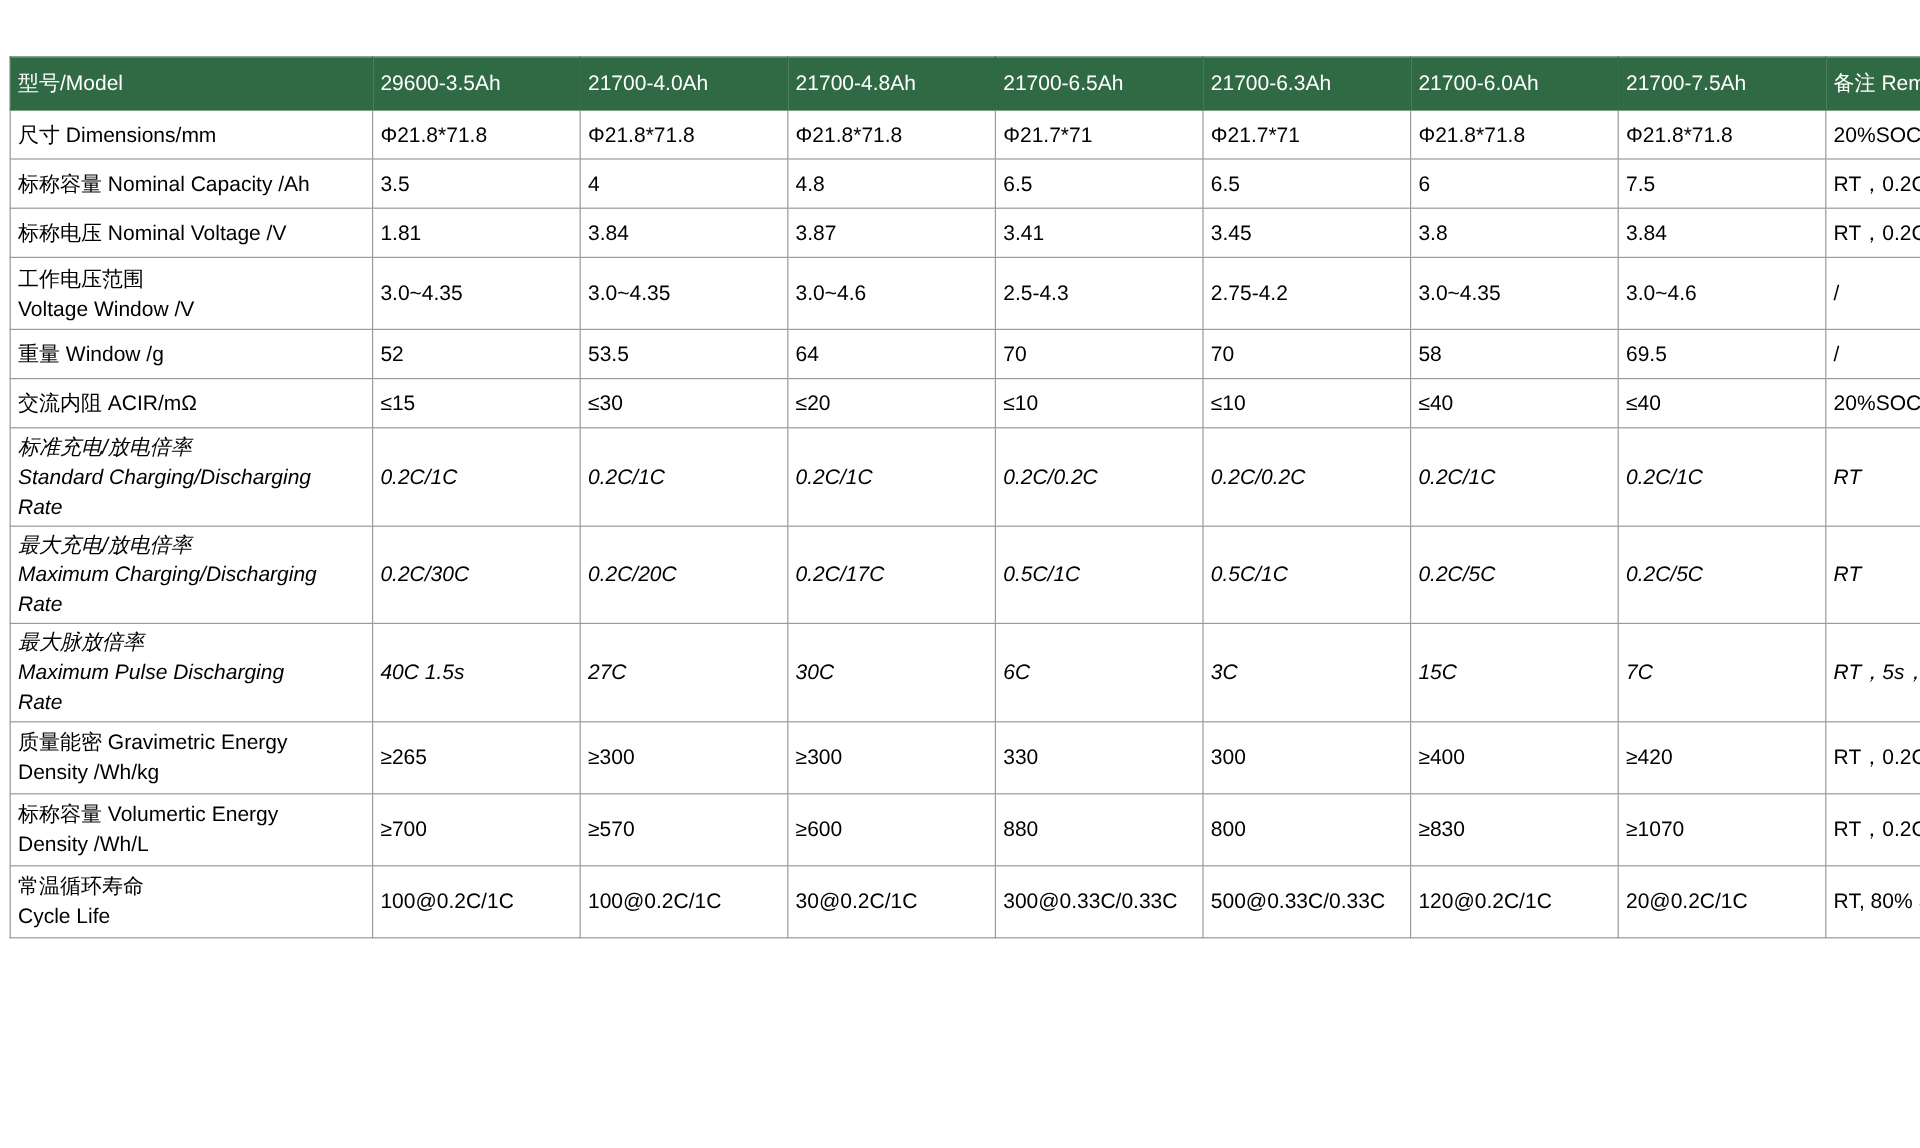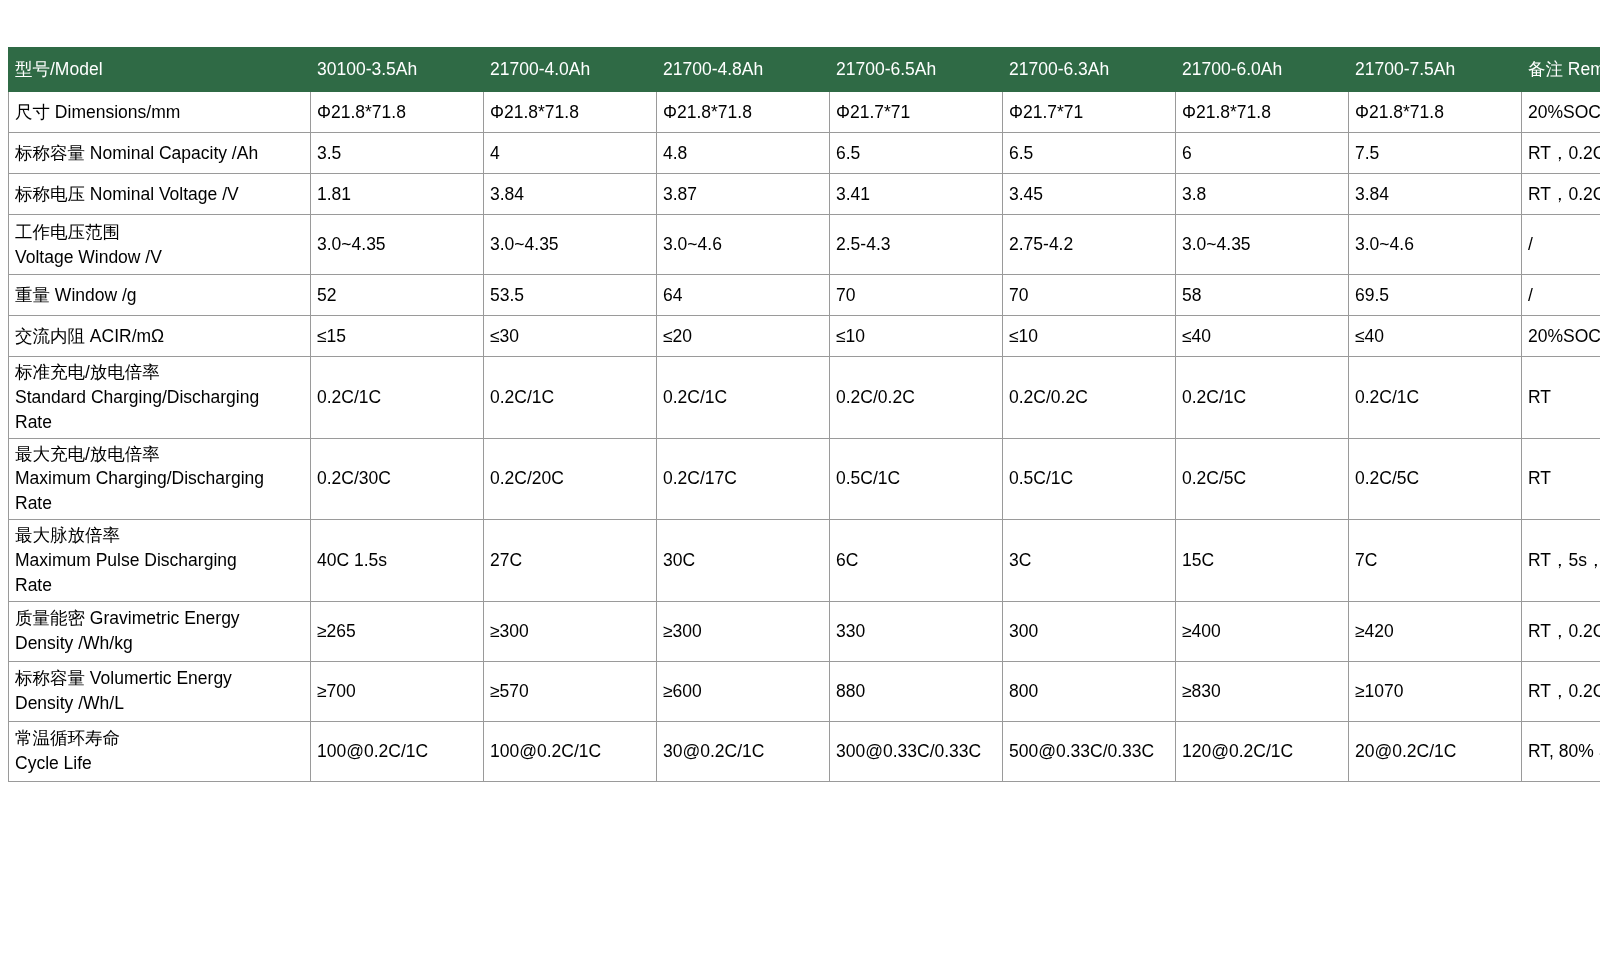--- a/index.html
+++ b/index.html
@@ -49,21 +49,21 @@
     height: 44px;
     border-color: #2f6a45;
     font-size: 17.5px;
   }
   table.spec thead th.hdr-param { }
   table.spec tbody td.param {
     padding-left: 6px;
   }
   .row-1line td { height: 41px; }
   .row-2line td { height: 60px; }
-  .row-3line td { height: 76px; }
+  .row-3line td { height: 76px; font-style: italic; }
   .ln { display: block; }
   td.val, td.rem { white-space: normal; }
 </style>
 </head>
 <body>
 
 <div class="sheet">
   <table class="spec">
     <colgroup>
       <col class="c-param">
@@ -72,21 +72,21 @@
         <col class="c-model">
         <col class="c-model">
       <col class="c-model">
         <col class="c-model">
         <col class="c-model">
       <col class="c-remark">
     </colgroup>
     <thead>
       <tr>
         <th class="hdr-param">型号/Model</th>
-        <th>30100-3.5Ah</th>
+        <th>29600-3.5Ah</th>
         <th>21700-4.0Ah</th>
         <th>21700-4.8Ah</th>
         <th>21700-6.5Ah</th>
         <th>21700-6.3Ah</th>
         <th>21700-6.0Ah</th>
         <th>21700-7.5Ah</th>
         <th>备注 Remark</th>
       </tr>
     </thead>
     <tbody>

